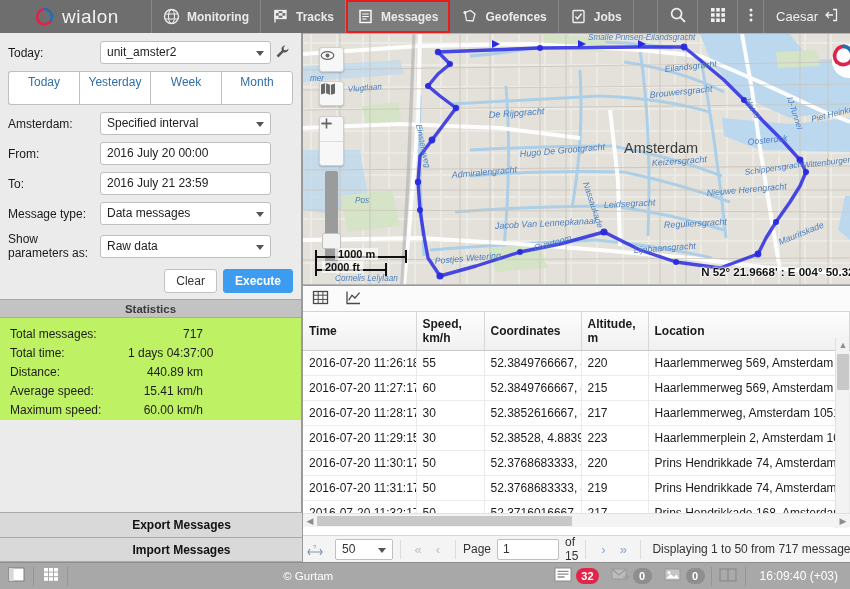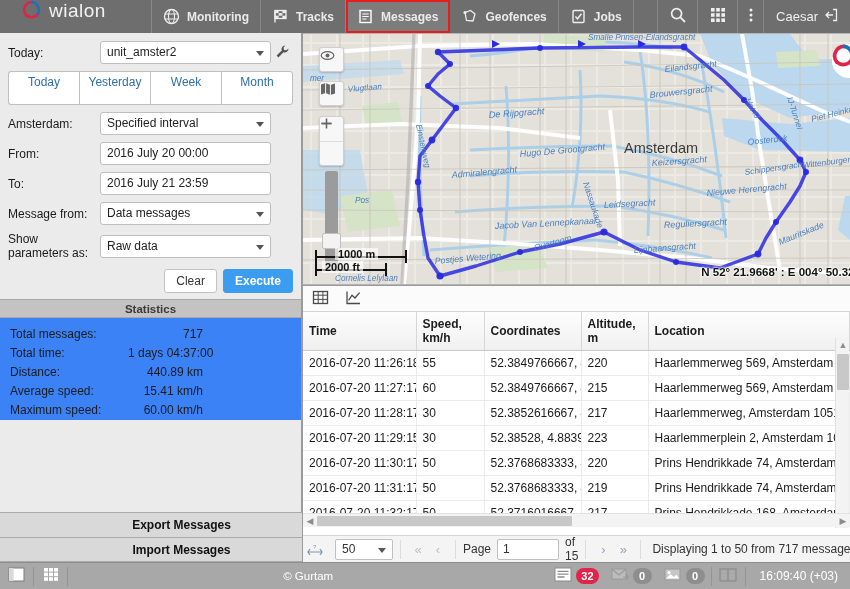--- a/index.html
+++ b/index.html
@@ -12,21 +12,21 @@
   }
   #app { position: relative; width: 850px; height: 589px; }
 
   
   #topbar {
     position: absolute; left: 0; top: 0; width: 850px; height: 33px;
     background: #6e6e6e;
     display: flex; align-items: stretch;
   }
   #logo-area {
-    width: 152px; display: flex; align-items: flex-start; padding-left: 22px;
+    width: 152px; display: flex; align-items: center; padding-left: 35px;
     border-right: 1px solid #888;
   }
   .logo-mark { width: 20px; height: 20px; position: relative; margin-right: 7px; flex: none; }
   .logo-mark svg { display:block; }
   .logo-text { color: #f2f2f2; font-size: 19px; letter-spacing: .5px; font-weight: 300; }
   .navtab {
     display: flex; align-items: center; gap: 7px;
     padding: 0 11px; color: #eaeaea; font-size: 12px; font-weight: bold;
     border-right: 1px solid #878787;
     cursor: pointer; white-space: nowrap;
@@ -85,21 +85,21 @@
     height: 24px; line-height: 22px; padding: 0 11px; border-radius: 3px;
     font-size: 12px; cursor: pointer; border: 1px solid #c2c2c2; background: #fff; color: #333;
   }
   .btn.primary { background: #3c9cf0; border-color: #3c9cf0; color: #fff; font-weight: bold; }
 
   #stats-head {
     height: 19px; line-height: 19px; text-align: center;
     background: #c3c3c3; color: #3a3a3a; font-weight: bold; font-size: 11.5px;
     border-top: 1px solid #a8a8a8; border-bottom: 1px solid #a8a8a8;
   }
-  #stats-body { padding: 7px 10px 0 10px; background: #3b82f6; }
+  #stats-body { padding: 7px 10px 0 10px; background: #bef264; }
   .srow { display: flex; font-size: 12px; color: #1c1c1c; line-height: 19px; }
   .sk { width: 118px; flex: none; }
   .sv { flex: 1 1 auto; text-align: right; padding-right: 88px; white-space: nowrap; }
 
   #export-btn, #import-btn {
     position: absolute; left: 0; width: 363px; height: 25px; line-height: 25px;
     text-align: center; font-weight: bold; font-size: 12px; color: #111;
     background: #d9d9d9; border-top: 1px solid #aaa; cursor: pointer;
   }
   #export-btn { bottom: 25px; }
@@ -390,21 +390,21 @@
 
       <div class="frow">
         <div class="flabel">To:</div>
         <div class="fctl">
           <div class="txt">2016 July 21 23:59</div>
         </div>
         <div style="width:22px;flex:none"></div>
       </div>
 
       <div class="frow">
-        <div class="flabel">Message from:</div>
+        <div class="flabel">Message type:</div>
         <div class="fctl">
           <div class="sel">Data messages</div>
           <span class="caret"></span>
         </div>
         <div style="width:22px;flex:none"></div>
       </div>
 
       <div class="frow">
         <div class="flabel">Show parameters as:</div>
         <div class="fctl">

